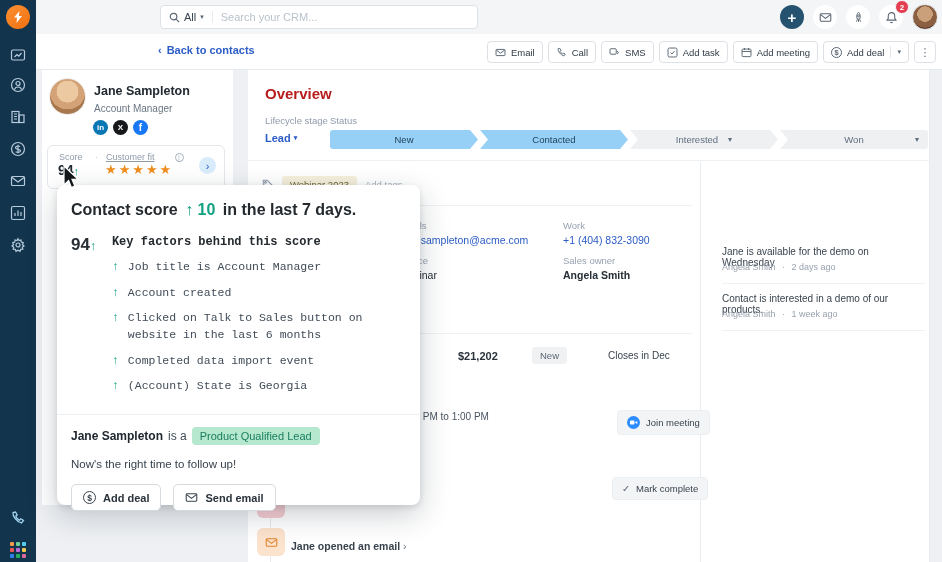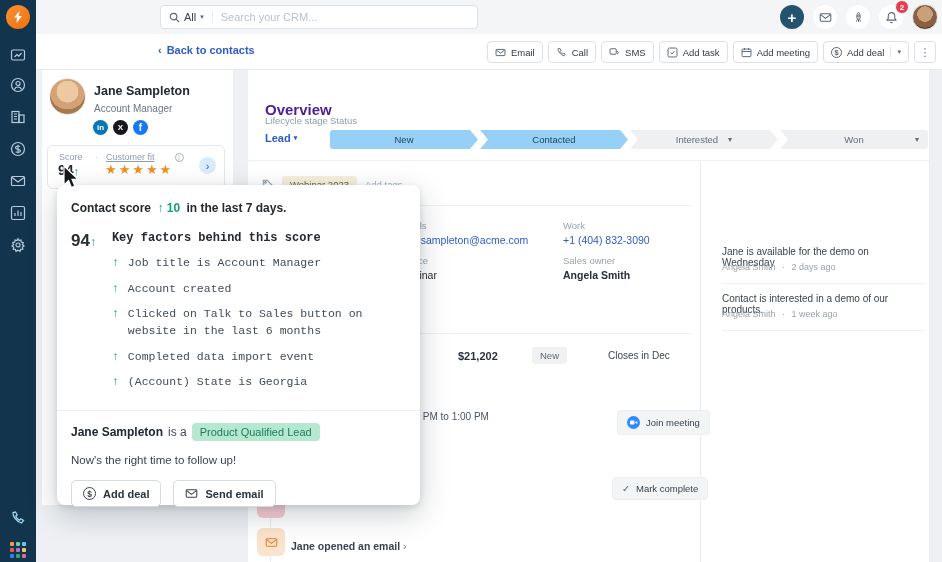--- a/index.html
+++ b/index.html
@@ -59,21 +59,21 @@
   .score-dot { position:absolute; left:47px; top:6px; font-size:9px; color:#c3cad2; }
   .fit-lbl { position:absolute; left:58px; top:6px; font-size:9px; color:#8f9bab; display:flex; align-items:center; gap:20px;text-decoration:underline; }
   .info-i { width:9px; height:9px; border-radius:50%; border:1px solid #a7b1bd; color:#a7b1bd; font-size:6.5px; display:inline-flex; align-items:center; justify-content:center; font-style:normal; }
   .score-num { position:absolute; left:10px; top:16px; font-size:14px; font-weight:bold; color:#222931; }
   .score-num .up { color:#12a182; font-size:11px; font-weight:bold; }
   .stars { position:absolute; left:57px; top:16px; font-size:13px; color:#ef8d1e; letter-spacing:2px; }
   .score-chevron { position:absolute; right:8px; top:11px; width:17px; height:17px; border-radius:50%; background:#d9ecfb; color:#2c5cc5;
     font-size:11px; display:flex; align-items:center; justify-content:center; cursor:pointer; }
 
   
-  .ov-title { position:absolute; left:265px; top:85px; font-size:15px; font-weight:bold; color:#4c1d95;margin-top:16px; }
+  .ov-title { position:absolute; left:265px; top:85px; font-size:15px; font-weight:bold; color:#b91c1c; }
   .lc-lbl { position:absolute; left:265px; top:115px; font-size:9.5px; color:#8f9bab; }
   .st-lbl { position:absolute; left:330px; top:115px; font-size:9.5px; color:#8f9bab; }
   .lead-dd { position:absolute; left:265px; top:132px; font-size:11px; font-weight:bold; color:#2c5cc5; cursor:pointer; display:flex; gap:3px; align-items:center; }
   .stagebar { position:absolute; left:330px; top:130px; width:598px; height:19px; display:flex; gap:2px; }
   .seg { flex:1; display:flex; align-items:center; justify-content:center; gap:10px; font-size:9.5px; cursor:pointer; position:relative;
     clip-path:polygon(0 0, calc(100% - 8px) 0, 100% 50%, calc(100% - 8px) 100%, 0 100%, 8px 50%); }
   .seg.first { clip-path:polygon(0 0, calc(100% - 8px) 0, 100% 50%, calc(100% - 8px) 100%, 0 100%); border-radius:3px 0 0 3px; }
   .seg.last { clip-path:polygon(0 0, 100% 0, 100% 100%, 0 100%, 8px 50%); border-radius:0 3px 3px 0; }
   .seg.active { background:#97d0f7; color:#1c3e57; }
   .seg.idle { background:#eef0f2; color:#5f6e7e; }
@@ -111,21 +111,21 @@
   
   .note-box { position:absolute; left:722px; top:178px; width:190px; height:48px; background:#fcf7e1; border-radius:4px; padding:8px; cursor:text; }
   .note-box span { font-size:9.5px; color:#a39a71; }
   .note-text { position:absolute; font-size:10px; color:#39434e; width:200px; }
   .note-meta { position:absolute; font-size:9px; color:#98a2ae; }
   .note-hr { position:absolute; left:722px; width:203px; height:1px; background:#eef1f4; }
 
   
   .popup { position:absolute; left:57px; top:185px; width:363px; height:320px; background:#fff; border-radius:8px;
     box-shadow:0 10px 30px rgba(20,30,40,.22), 0 2px 6px rgba(20,30,40,.12); z-index:50; padding:16px 14px 14px 14px; }
-  .pp-title { font-size:12px; color:#24292e; font-weight:bold; }
+  .pp-title { font-size:16px; color:#24292e; font-weight:bold; }
   .pp-title .delta { color:#12a182; margin:0 3px; }
   .pp-row { display:flex; gap:16px; margin-top:16px; }
   .pp-score { font-size:17px; font-weight:bold; color:#2a2f36; white-space:nowrap; }
   .pp-score .up { color:#12a182; font-size:12px; }
   .pp-col { flex:1;font-family:Liberation Mono, monospace; }
   .pp-factors-title { font-size:12px; font-weight:bold; color:#24292e; margin-bottom:10px; }
   .pp-factor { display:flex; gap:9px; font-size:11.5px; color:#414c58; margin-bottom:9px; line-height:1.45; }
   .pp-factor .up { color:#12a182; font-weight:bold; flex:0 0 auto; }
   .pp-hr { height:1px; background:#eef1f4; margin:10px -14px 12px -14px; }
   .pp-who { font-size:12px; color:#414c58; display:flex; align-items:center; gap:5px; flex-wrap:wrap; }

